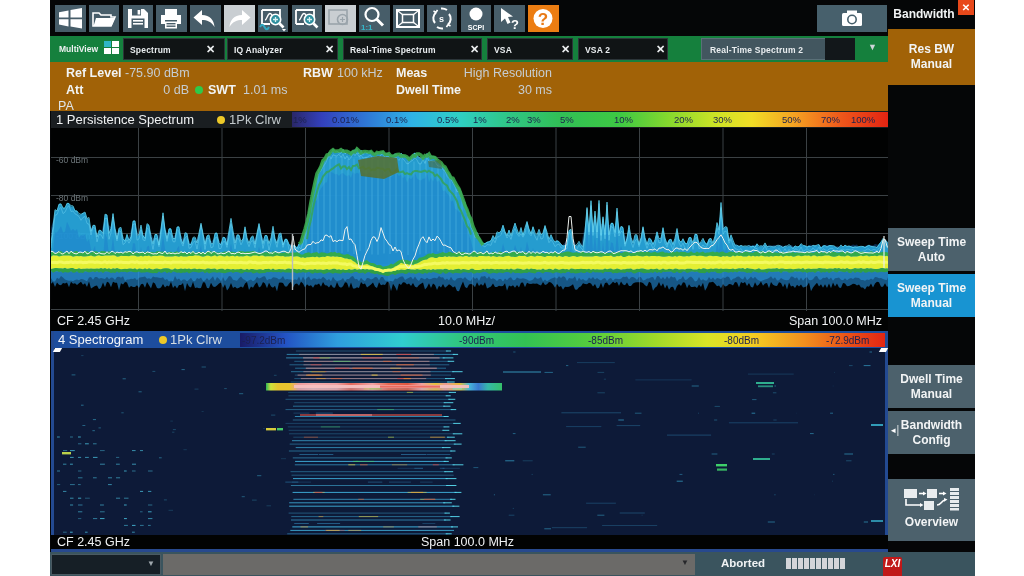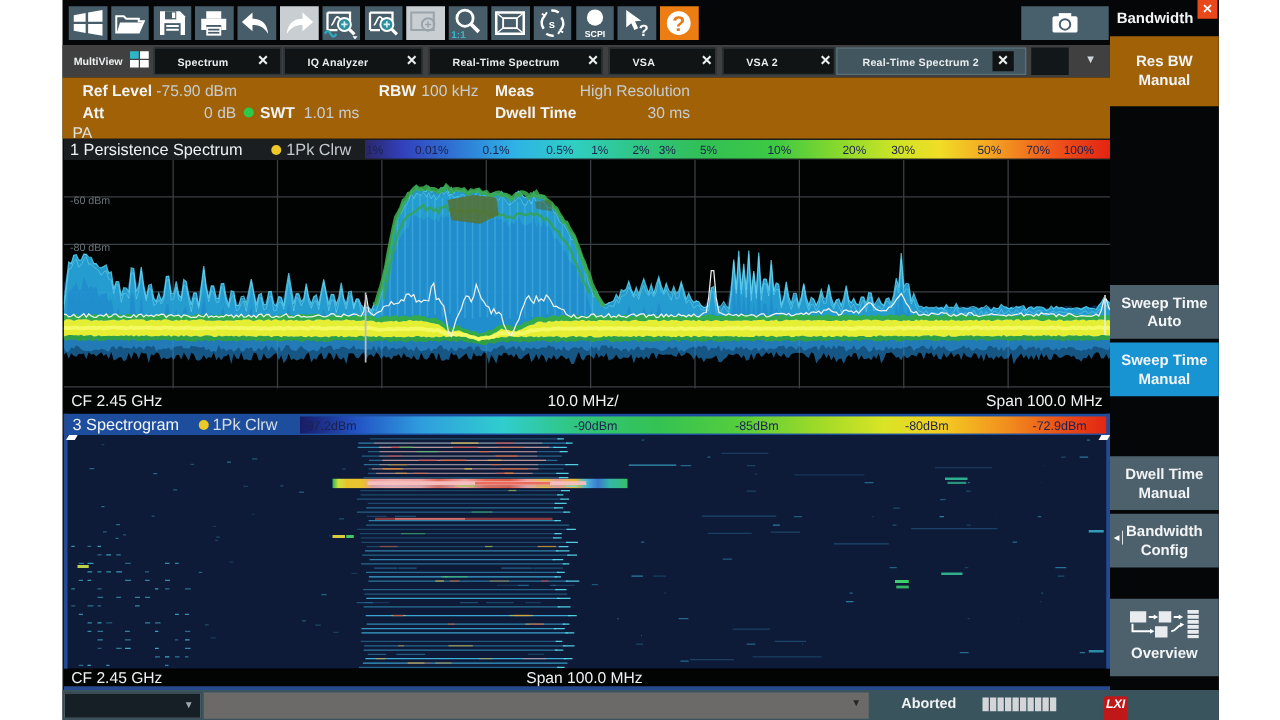--- a/index.html
+++ b/index.html
@@ -1,20 +1,20 @@
 <!DOCTYPE html>
 <html><head><meta charset="utf-8">
 <style>
 * { margin:0; padding:0; box-sizing:border-box; }
 body { width:1024px; height:576px; background:#fff; font-family:"Liberation Sans", sans-serif; overflow:hidden; }
 #ui { position:absolute; left:50px; top:0; width:925px; height:576px; background:#050607; }
 .tb { position:absolute; top:5px; width:30.5px; height:27px; }
-#tabbar { position:absolute; left:0; top:36px; width:838px; height:26px; background:#404040; }
+#tabbar { position:absolute; left:0; top:36px; width:838px; height:26px; background:#15803d; }
 .tab { position:absolute; top:2px; height:22px; background:#101415; border:1px solid #2c3539; }
-.tab span { position:absolute; top:6px; font-size:8.5px; font-weight:bold; color:#e9edef; letter-spacing:0.2px;margin-left:12px; }
+.tab span { position:absolute; top:6px; font-size:8.5px; font-weight:bold; color:#e9edef; letter-spacing:0.2px; }
 .tab.act { background:#42565f; border-color:#5a7078; }
 .tx { position:absolute; top:2px; width:17px; height:16px; color:#eef1f2; font-size:11px; font-weight:bold; text-align:center; line-height:16px; }
 .tab.act .tx { background:#101213; }
 .mv { position:absolute; left:9px; top:8px; font-size:8.5px; font-weight:bold; color:#eef1f2; }
 #settings { position:absolute; left:0; top:62px; width:838px; height:49px; background:#a16207; color:#c6cdd2; font-size:12.5px; }
 #settings b { color:#f1f4f5; }
 #w1title { position:absolute; left:1px; top:111px; width:837px; height:17px; background:#1a1e21; color:#f0f2f3; font-size:13px; }
 #w1axis { position:absolute; left:1px; top:311px; width:837px; height:20px; background:#020303; color:#f0f2f3; font-size:12.5px; }
 #w2title { position:absolute; left:1px; top:331px; width:837px; height:17px; background:#1d4d9d; color:#f4f6f8; font-size:13px; }
 #w2axis { position:absolute; left:1px; top:535px; width:837px; height:14px; background:#020303; color:#f0f2f3; font-size:12.5px; }
@@ -144,21 +144,21 @@
         <div class="tx" style="left:122px">✕</div>
       </div>
       <div class="tab" style="left:437px;width:86px">
         <span style="left:6px">VSA</span>
         <div class="tx" style="left:69px">✕</div>
       </div>
       <div class="tab" style="left:528px;width:90px">
         <span style="left:6px">VSA 2</span>
         <div class="tx" style="left:73px">✕</div>
       </div>
-      <div class="tab act" style="left:619px;width:152px">
+      <div class="tab act" style="left:651px;width:152px">
         <span style="left:8px">Real-Time Spectrum 2</span>
         <div class="tx" style="left:124px">✕</div>
       </div>
       <div style="position:absolute;left:775px;top:2px;width:30px;height:22px;background:#12171a"></div>
       <div style="position:absolute;left:818px;top:6px;color:#cfd6da;font-size:9px">▼</div>
     </div>
 
   <div id="settings">
     <div style="position:absolute;left:16px;top:4px"><b>Ref Level</b></div>
     <div style="position:absolute;left:75px;top:4px">-75.90 dBm</div>
@@ -285,21 +285,21 @@
 <line x1="292.5" y1="234" x2="292.5" y2="290" stroke="#b9bdbf" stroke-width="1.4"></line>
 <line x1="884" y1="236" x2="884" y2="268" stroke="#e8ecea" stroke-width="1.2"></line>
 </svg>
   <div id="w1axis">
     <div style="position:absolute;left:6px;top:3px">CF 2.45 GHz</div>
     <div style="position:absolute;left:387px;top:3px">10.0 MHz/</div>
     <div style="position:absolute;right:6px;top:3px">Span 100.0 MHz</div>
   </div>
 
   <div id="w2title">
-    <div style="position:absolute;left:7px;top:1px">3 Spectrogram</div>
+    <div style="position:absolute;left:7px;top:1px">4 Spectrogram</div>
     <div style="position:absolute;left:108px;top:5px" class="dot"></div>
     <div style="position:absolute;left:119px;top:1px;color:#d6dde2">1Pk Clrw</div>
     <svg style="position:absolute;left:189px;top:1.5px" width="649" height="14" viewBox="0 0 649 14">
 <defs>
           <linearGradient id="g2" x1="0" y1="0" x2="1" y2="0">
 <stop offset="0" stop-color="#191b66"></stop>
             <stop offset="0.07" stop-color="#2353c4"></stop>
 <stop offset="0.15" stop-color="#2f9ede"></stop>
             <stop offset="0.25" stop-color="#30cdcf"></stop>
 <stop offset="0.34" stop-color="#30c67e"></stop>

